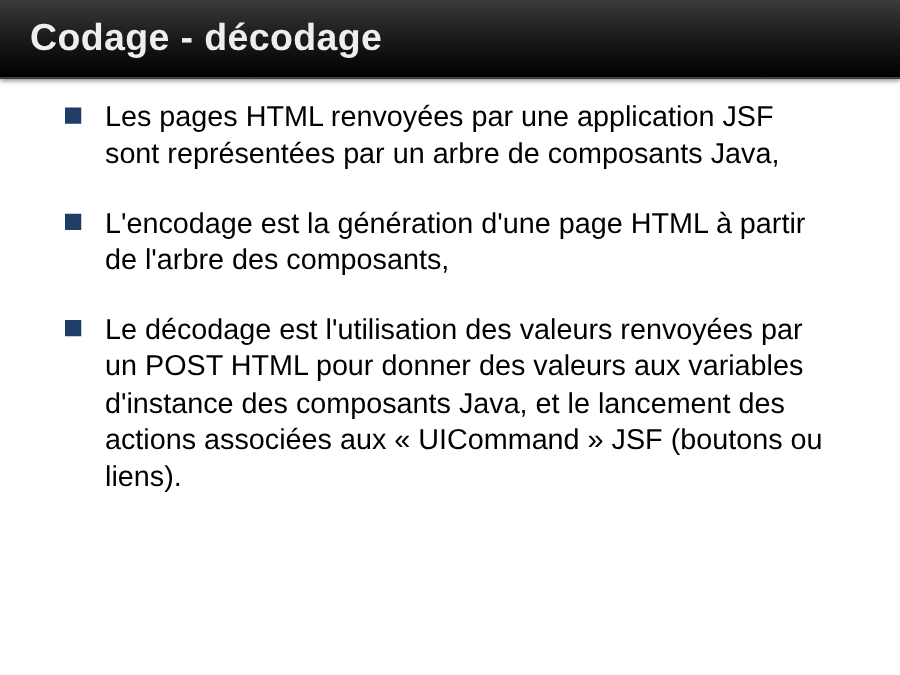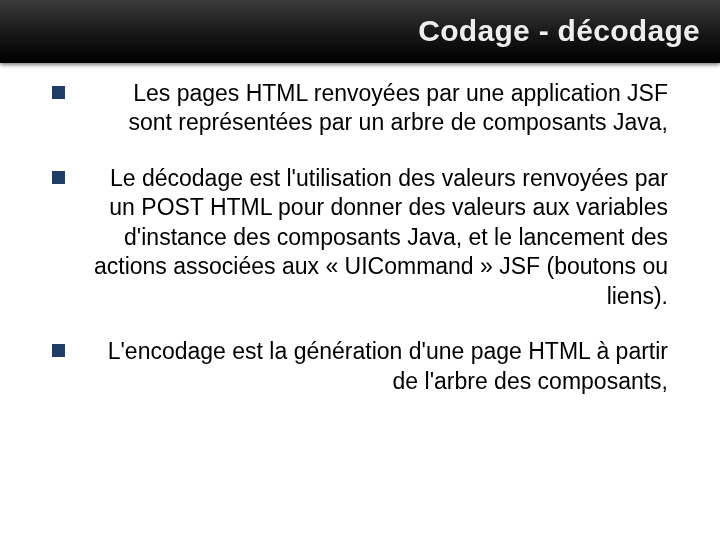--- a/index.html
+++ b/index.html
@@ -9,21 +9,20 @@
     height: 540px;
     background: #ffffff;
     font-family: Arial, Helvetica, sans-serif;
     overflow: hidden;
   }
   .slide {
     width: 720px;
     height: 540px;
     position: relative;
     box-sizing: border-box;
-    text-align: right;
   }
   .titlebar {
     background: linear-gradient(to bottom, #3a3a3a 0%, #1a1a1a 50%, #000000 100%);
     color: #ffffff;
     padding: 14px 20px 14px 24px;
     border-bottom: 1px solid #000;
     box-shadow: 0 2px 4px rgba(0,0,0,0.5);
   }
   .titlebar h1 {
     margin: 0;
@@ -64,20 +63,20 @@
 <div class="slide">
   <div class="titlebar">
     <h1>Codage - décodage</h1>
   </div>
   <div class="content">
     <ul class="bullets">
       <li>
         <span>Les pages HTML renvoyées par une application JSF sont représentées par un arbre de composants Java,</span>
       </li>
       <li>
-        <span>Le décodage est l'utilisation des valeurs renvoyées par un POST HTML pour donner des valeurs aux variables d'instance des composants Java, et le lancement des actions associées aux « UICommand » JSF (boutons ou liens).</span>
+        <span>L'encodage est la génération d'une page HTML à partir de l'arbre des composants,</span>
       </li>
       <li>
-        <span>L'encodage est la génération d'une page HTML à partir de l'arbre des composants,</span>
+        <span>Le décodage est l'utilisation des valeurs renvoyées par un POST HTML pour donner des valeurs aux variables d'instance des composants Java, et le lancement des actions associées aux « UICommand » JSF (boutons ou liens).</span>
       </li>
     </ul>
   </div>
 </div>
 
 </body></html>

